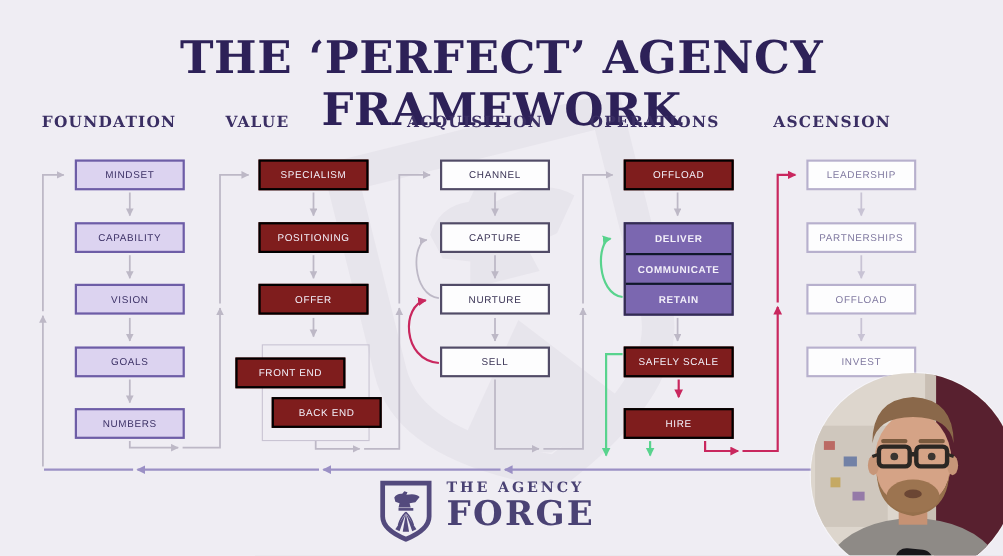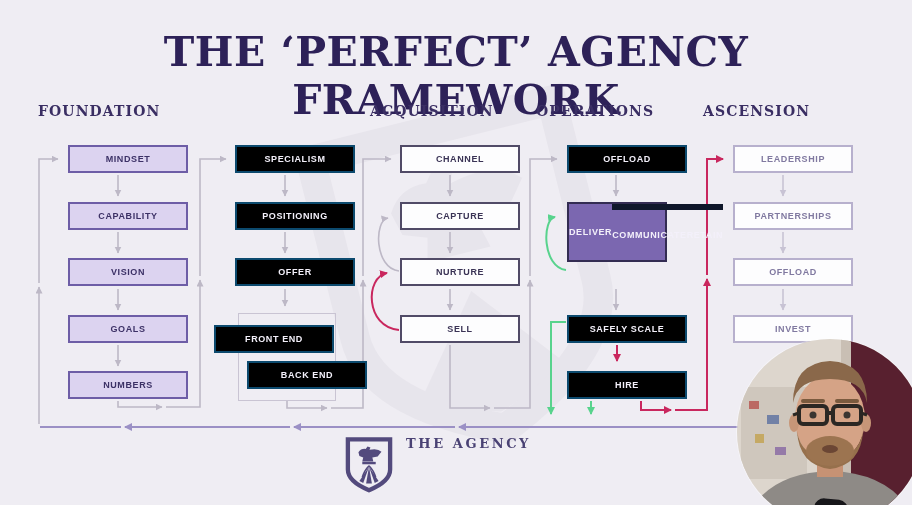--- a/index.html
+++ b/index.html
@@ -4,37 +4,37 @@
 <style>
   html,body{margin:0;padding:0;background:#e8e6ec;}
   .stage{position:relative;width:912px;height:505px;background:#efedf3;overflow:hidden;
          font-family:"Liberation Sans",sans-serif;}
   .title{position:absolute;top:28px;left:0;right:0;text-align:center;
          font-family:"DejaVu Serif",serif;font-weight:bold;font-size:41px;
          color:#2d2158;letter-spacing:0.5px;z-index:3;}
   .colhead{position:absolute;top:103px;width:160px;
            font-family:"DejaVu Serif",serif;font-weight:bold;font-size:14px;
            letter-spacing:1.1px;color:#3a2e63;z-index:3;}
-  .box{position:absolute;width:120px;height:28px;box-sizing:border-box;z-index:3;
+  .box{position:absolute;width:100px;height:28px;box-sizing:border-box;z-index:3;
        display:flex;align-items:center;justify-content:center;text-align:center;
-       font-size:9px;font-weight:bold;letter-spacing:0.6px;line-height:1;}
+       font-size:9px;font-weight:normal;letter-spacing:0.6px;line-height:1;}
   .light{background:#dcd3f0;border:2px solid #6d5da6;color:#3c3166;}
-  .dark{background:#000000;border:2px solid #0c4a6e;color:#f3f0fa;}
+  .dark{background:#7f1d1d;border:2px solid #000000;color:#f3f0fa;}
   .wd{background:#fdfdfe;border:2px solid #514b67;color:#3a3355;text-align:right;}
   .wl{background:#fdfdfe;border:2px solid #b7b0cd;color:#8079a0;}
   .cf{left:68px}.cv{left:235px}.ca{left:400px}.co{left:567px}.cs{left:733px}
   .r1{top:145px}.r2{top:202px}.r3{top:258px}.r4{top:315px}.r5{top:371px}
   .fe-container{position:absolute;left:238px;top:313px;width:96px;height:86px;
                 border:1px solid #c9c4d3;z-index:2;}
-  .deliver-group{position:absolute;left:567px;top:202px;width:100px;height:60px;
+  .deliver-group{position:absolute;left:567px;top:202px;width:100px;height:85px;
                  box-sizing:border-box;background:#7b67b0;border:2px solid #332c52;
-                 display:flex;z-index:3;}
+                 display:flex;flex-direction:column;z-index:3;}
   .group-row{flex:1;display:flex;align-items:center;justify-content:center;
              font-size:9px;font-weight:bold;letter-spacing:0.6px;color:#f3f0fa;}
-  .group-row + .group-row{border-top:6px solid #0f172a;}
+  .group-row + .group-row{border-top:2px solid #0f172a;}
   .arrows{position:absolute;left:0;top:0;z-index:2;}
   .watermark{position:absolute;left:318px;top:108px;z-index:1;opacity:0.55;}
   .footer{position:absolute;left:345px;top:436px;display:flex;gap:13px;align-items:flex-start;z-index:3;}
   .brand-text{display:flex;flex-direction:column;color:#4a4274;}
   .brand-top{font-family:"DejaVu Serif",serif;font-weight:bold;font-size:13px;letter-spacing:2.6px;}
   .brand-bottom{font-family:"DejaVu Serif",serif;font-weight:bold;font-size:31px;
                 letter-spacing:2px;margin-top:-2px;}
   .webcam{position:absolute;left:737px;top:339px;width:186px;height:186px;border-radius:50%;
           overflow:hidden;z-index:6;box-shadow:0 0 0 1px rgba(255,255,255,0.4);}
 </style>
@@ -119,20 +119,21 @@
       <path d="M617,345 V361" marker-end="url(#mr)"></path>
       <path d="M641,401 V410 H671" marker-end="url(#mr)"></path>
       <path d="M675,410 H707 V279" marker-end="url(#mr)"></path>
       <path d="M707,275 V159 H723" marker-end="url(#mr)"></path>
     </g>
   </svg>
 
   <div class="title">THE ‘PERFECT’ AGENCY FRAMEWORK</div>
 
   <div class="colhead" style="left:38px">FOUNDATION</div>
+  <div class="colhead" style="left:205px">VALUE</div>
   <div class="colhead" style="left:370px">ACQUISITION</div>
   <div class="colhead" style="left:536px">OPERATIONS</div>
   <div class="colhead" style="left:703px">ASCENSION</div>
 
   <div class="box light cf r1">MINDSET</div>
   <div class="box light cf r2">CAPABILITY</div>
   <div class="box light cf r3">VISION</div>
   <div class="box light cf r4">GOALS</div>
   <div class="box light cf r5">NUMBERS</div>
 
@@ -171,20 +172,21 @@
         <path d="M50,62 L30,92 L38,96 Z"></path>
           <path d="M50,62 L44,97 L56,97 Z"></path>
           <path d="M50,62 L70,92 L62,96 Z"></path>
         <path d="M50,62 Q38,76 35,94 L30,90 Z" opacity="0.0"></path>
       </g>
       <path d="M50,60 Q40,70 36,84" stroke="#534a7d" stroke-width="3" fill="none"></path>
       <path d="M50,60 Q60,70 64,84" stroke="#534a7d" stroke-width="3" fill="none"></path>
     </svg>
     <div class="brand-text">
       <span class="brand-top">THE AGENCY</span>
+      <span class="brand-bottom">FORGE</span>
     </div>
   </div>
 
   <div class="webcam">
     <svg width="186" height="186" viewBox="0 0 186 186">
       <rect x="0" y="0" width="186" height="186" fill="#ddd6cd"></rect>
       <rect x="112" y="0" width="74" height="186" fill="#58202f"></rect>
       <rect x="104" y="0" width="10" height="186" fill="#c9bfb4"></rect>
 
       <rect x="4" y="48" width="66" height="92" fill="#cfc7bd"></rect>

